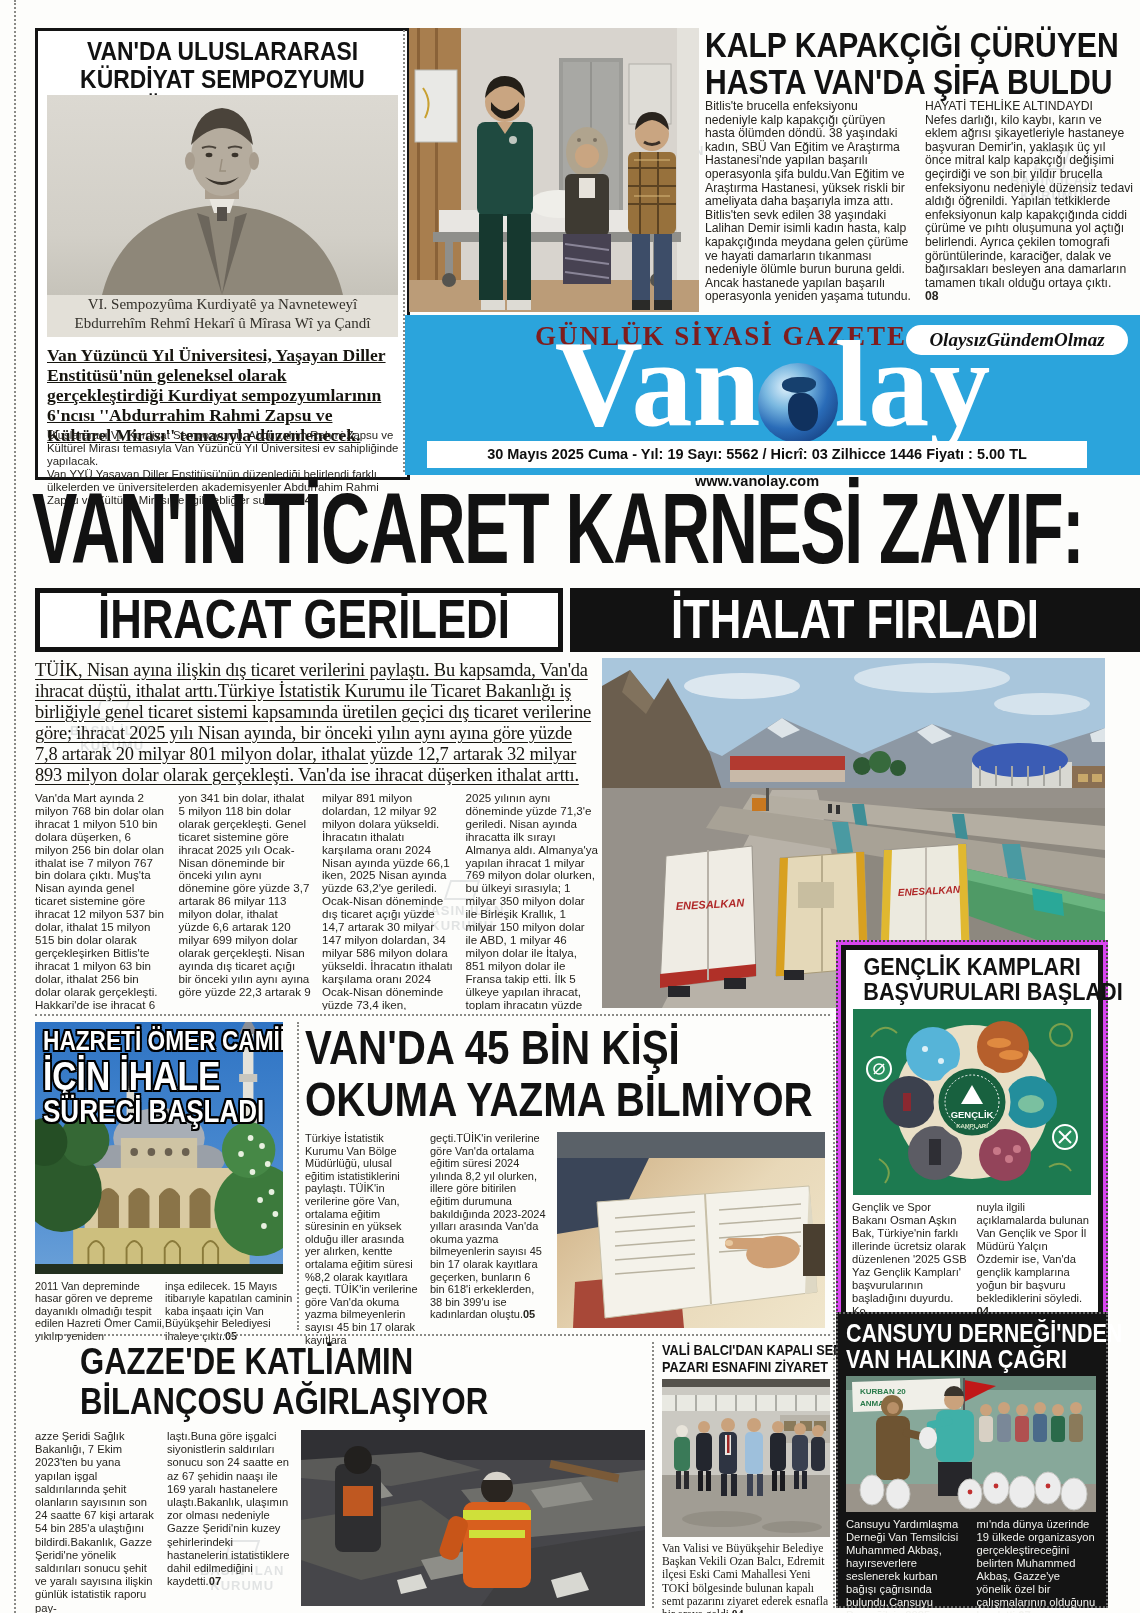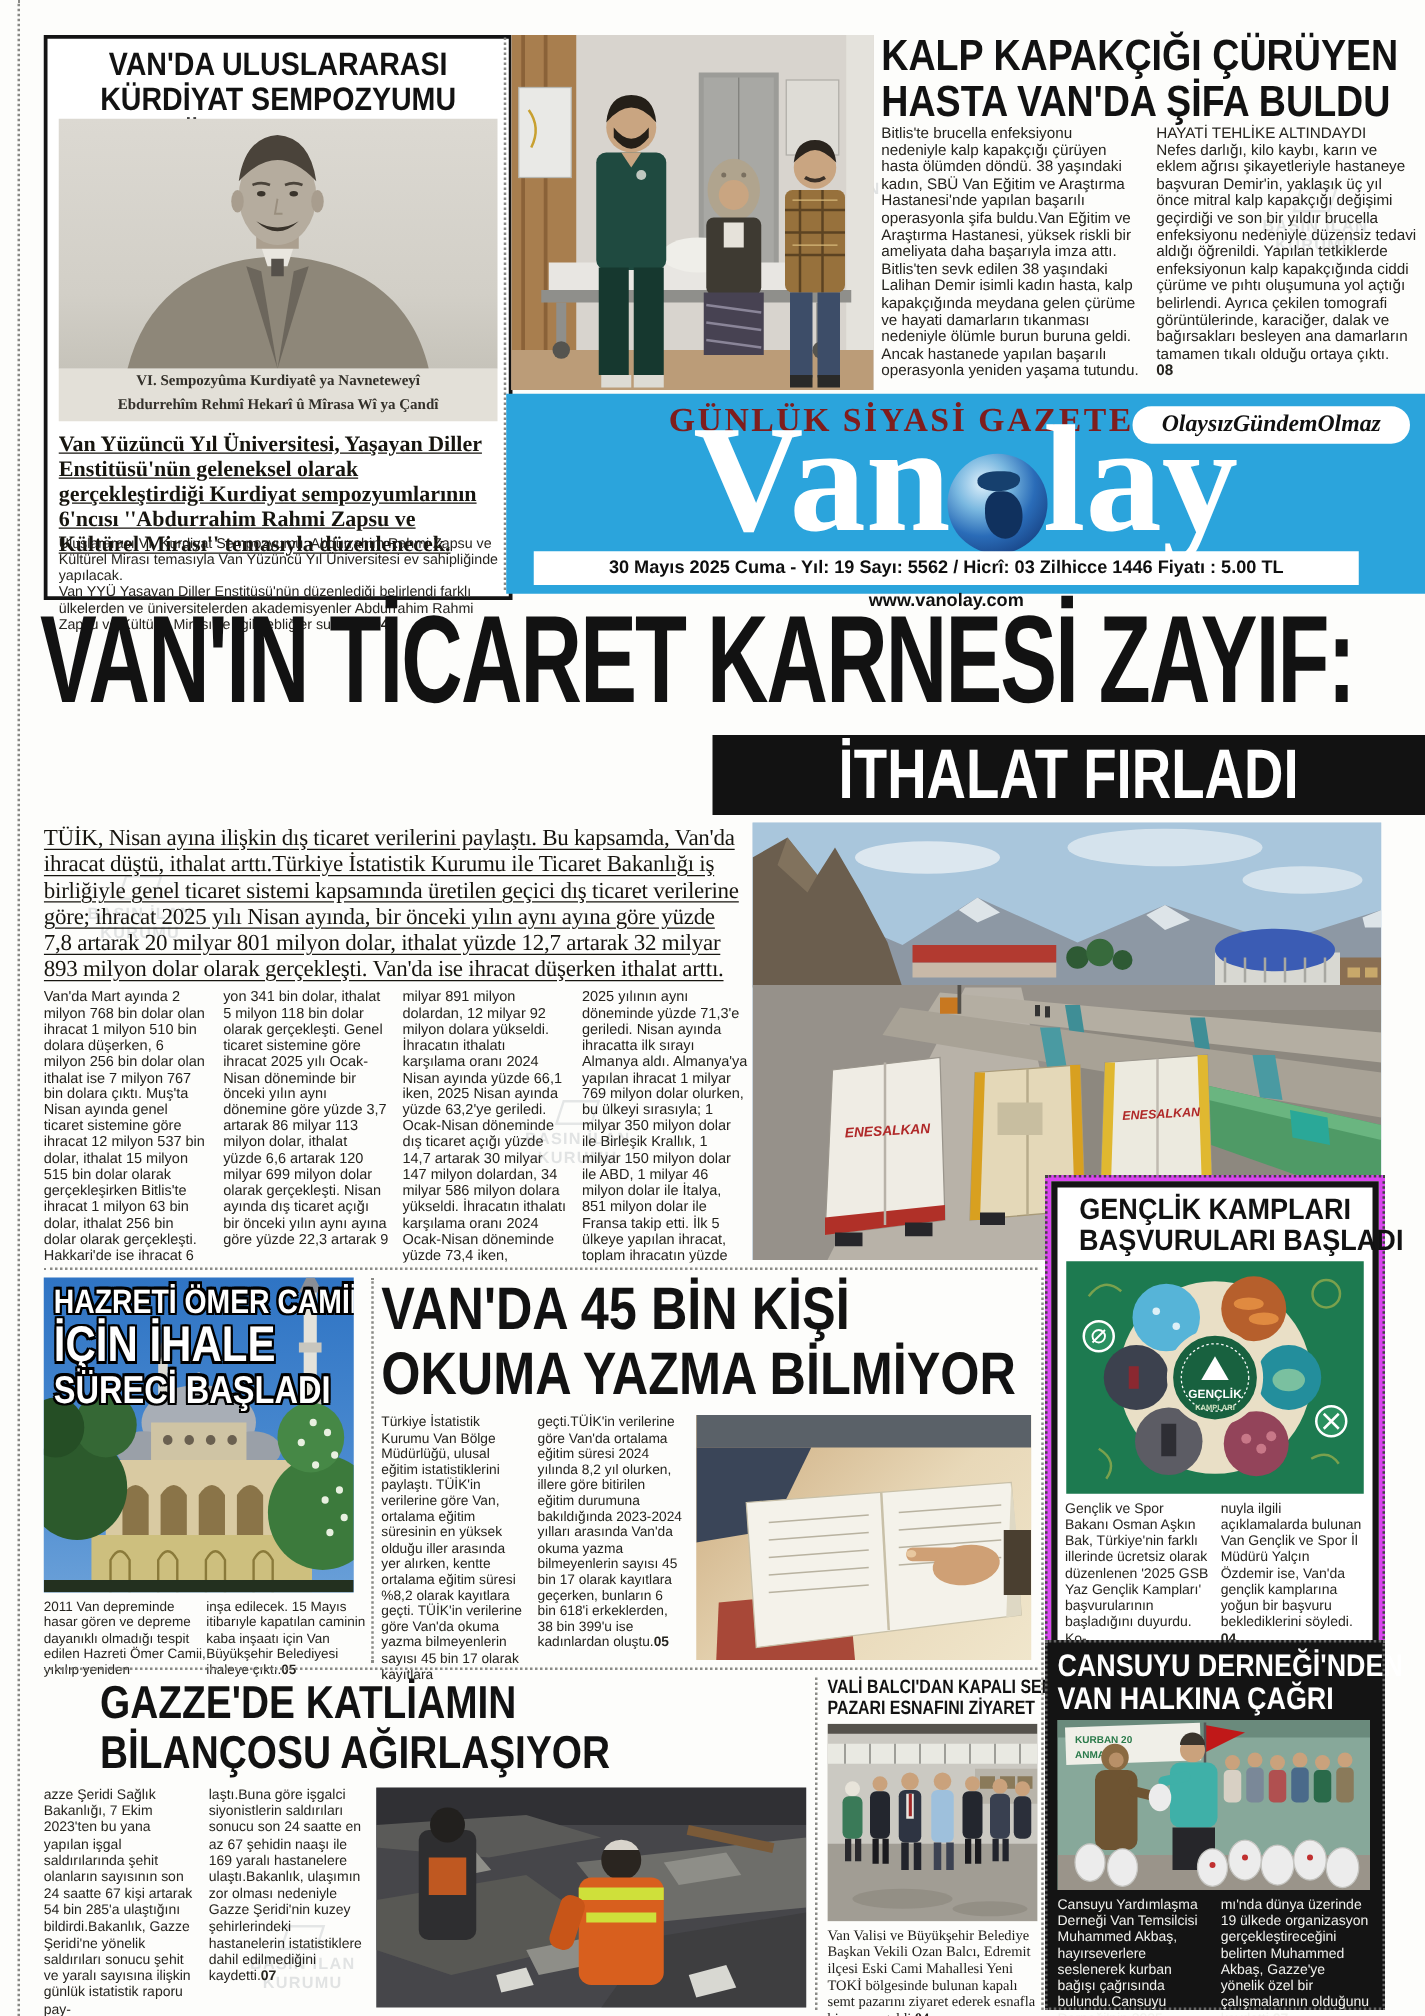--- a/index.html
+++ b/index.html
@@ -58,21 +58,21 @@
         <ellipse cx="207" cy="66" rx="5" ry="9" fill="#a89d8e"></ellipse>
         <path d="M144,50 Q149,15 175,13 Q201,15 206,50 Q190,33 175,33 Q160,33 144,50 Z" fill="#4a433a"></path>
         <ellipse cx="162" cy="60" rx="3.4" ry="2.2" fill="#39332b"></ellipse>
         <ellipse cx="188" cy="60" rx="3.4" ry="2.2" fill="#39332b"></ellipse>
         <path d="M155,53 Q162,50 169,53" stroke="#4a433a" stroke-width="2" fill="none"></path>
         <path d="M181,53 Q188,50 195,53" stroke="#4a433a" stroke-width="2" fill="none"></path>
         <path d="M175,64 L173,76 L179,76" stroke="#998e7e" stroke-width="1.5" fill="none"></path>
         <path d="M158,82 Q175,92 192,82 Q175,98 158,82 Z" fill="#39332b"></path>
       </svg>
     </div>
-    <div class="abs serif" style="left:9px;top:264px;width:351px;height:42px;background:#e3e0d8;font-weight:bold;font-size:12px;line-height:19px;text-align:center;color:#33302a;">
+    <div class="abs serif" style="left:9px;top:264px;width:351px;height:42px;background:#e3e0d8;font-weight:normal;font-size:15px;line-height:19px;text-align:center;color:#33302a;">
       <span>VI. Sempozyûma Kurdiyatê ya Navneteweyî</span><br><span>Ebdurrehîm Rehmî Hekarî û Mîrasa Wî ya Çandî</span>
     </div>
     <div class="serif abs" style="left:9px;top:314px;width:352px;font-weight:bold;font-size:17.6px;line-height:20px;text-decoration:underline;color:#17150f;">
       <span>Van Yüzüncü Yıl Üniversitesi, Yaşayan Diller Enstitüsü'nün geleneksel olarak gerçekleştirdiği Kurdiyat sempozyumlarının 6'ncısı ''Abdurrahim Rahmi Zapsu ve Kültürel Mirası'' temasıyla düzenlenecek.</span>
     </div>
     <div class="bodytxt abs" style="left:9px;top:398px;width:352px;font-size:11.4px;line-height:13px;">
       <span>Uluslararası VI. Kurdiyat Sempozyumu, Abdurrahim Rahmi Zapsu ve Kültürel Mirası temasıyla Van Yüzüncü Yıl Üniversitesi ev sahipliğinde yapılacak.</span><br>
       <span>Van YYÜ Yaşayan Diller Enstitüsü'nün düzenlediği belirlendi farklı ülkelerden ve üniversitelerden akademisyenler Abdurrahim Rahmi Zapsu ve Kültürel Mirası ile ilgili tebliğler sunacak.</span><span class="pgref">04</span>
     </div>
   </div>
@@ -153,20 +153,23 @@
     <div class="serif" style="position:absolute;left:130px;top:6px;font-weight:bold;font-size:27px;letter-spacing:2px;color:#7f1d1d;">GÜNLÜK SİYASİ GAZETE</div>
     <div style="position:absolute;right:12px;top:10px;width:222px;height:30px;background:#fff;border-radius:15px;text-align:center;font-style:italic;font-weight:bold;font-size:19px;line-height:30px;color:#111;font-family:'Liberation Serif',serif;">OlaysızGündemOlmaz</div>
     <div style="position:absolute;left:0;top:14px;width:735px;text-align:center;white-space:nowrap;">
       <span class="serif" style="font-weight:bold;font-size:122px;line-height:110px;color:#fff;vertical-align:top;">Van</span><span style="display:inline-block;width:80px;height:80px;margin:34px -4px 0 -2px;border-radius:50%;background:radial-gradient(circle at 35% 30%, #dff0fb 0%, #7ab8e0 28%, #2a6cb8 55%, #0c2a66 100%);position:relative;vertical-align:top;"><span style="position:absolute;left:30px;top:30px;width:30px;height:38px;background:#10315e;border-radius:40% 55% 50% 60%;"></span><span style="position:absolute;left:24px;top:14px;width:34px;height:16px;background:#16406e;border-radius:50% 40% 60% 50%;"></span></span><span class="serif" style="font-weight:bold;font-size:122px;line-height:110px;color:#fff;vertical-align:top;">lay</span>
     </div>
     <div style="position:absolute;left:22px;bottom:7px;width:660px;height:27px;background:#fff;text-align:center;font-weight:bold;font-size:14.5px;line-height:27px;color:#0f0f0f;">30 Mayıs 2025 Cuma - Yıl: 19 Sayı: 5562 / Hicrî: 03 Zilhicce 1446 Fiyatı : 5.00 TL www.vanolay.com</div>
   </div>
 
   <div class="abs hl z1" style="left:32px;top:478px;width:1108px;height:108px;overflow:visible;">
     <span class="cond" style="font-size:92px;line-height:100px;transform:scale(.74,1.08);transform-origin:left center;letter-spacing:-2px;">VAN'IN TİCARET KARNESİ ZAYIF:</span>
+  </div>
+  <div class="abs z1" style="left:35px;top:588px;width:528px;height:64px;background:#fff;border:5px solid #121212;box-sizing:border-box;text-align:center;">
+    <span class="cond hl" style="font-size:56px;line-height:52px;transform:scaleX(.78);transform-origin:center;">İHRACAT GERİLEDİ</span>
   </div>
   <div class="abs z1" style="left:570px;top:588px;width:570px;height:64px;background:#121212;text-align:center;">
     <span class="cond hl" style="font-size:56px;line-height:62px;color:#fff;transform:scaleX(.78);transform-origin:center;">İTHALAT FIRLADI</span>
   </div>
 
   <div class="abs serif z1" style="left:35px;top:660px;width:563px;height:128px;font-size:18.4px;line-height:21px;letter-spacing:-0.2px;color:#17150f;text-decoration:underline;text-underline-offset:3px;overflow:hidden;">
     <span>TÜİK, Nisan ayına ilişkin dış ticaret verilerini paylaştı. Bu kapsamda, Van'da ihracat düştü, ithalat arttı.Türkiye İstatistik Kurumu ile Ticaret Bakanlığı iş birliğiyle genel ticaret sistemi kapsamında üretilen geçici dış ticaret verilerine göre; ihracat 2025 yılı Nisan ayında, bir önceki yılın aynı ayına göre yüzde 7,8 artarak 20 milyar 801 milyon dolar, ithalat yüzde 12,7 artarak 32 milyar 893 milyon dolar olarak gerçekleşti. Van'da ise ihracat düşerken ithalat arttı.</span>
   </div>
 
   <div class="abs z1" style="left:35px;top:792px;width:563px;height:218px;display:flex;gap:11px;overflow:hidden;">

